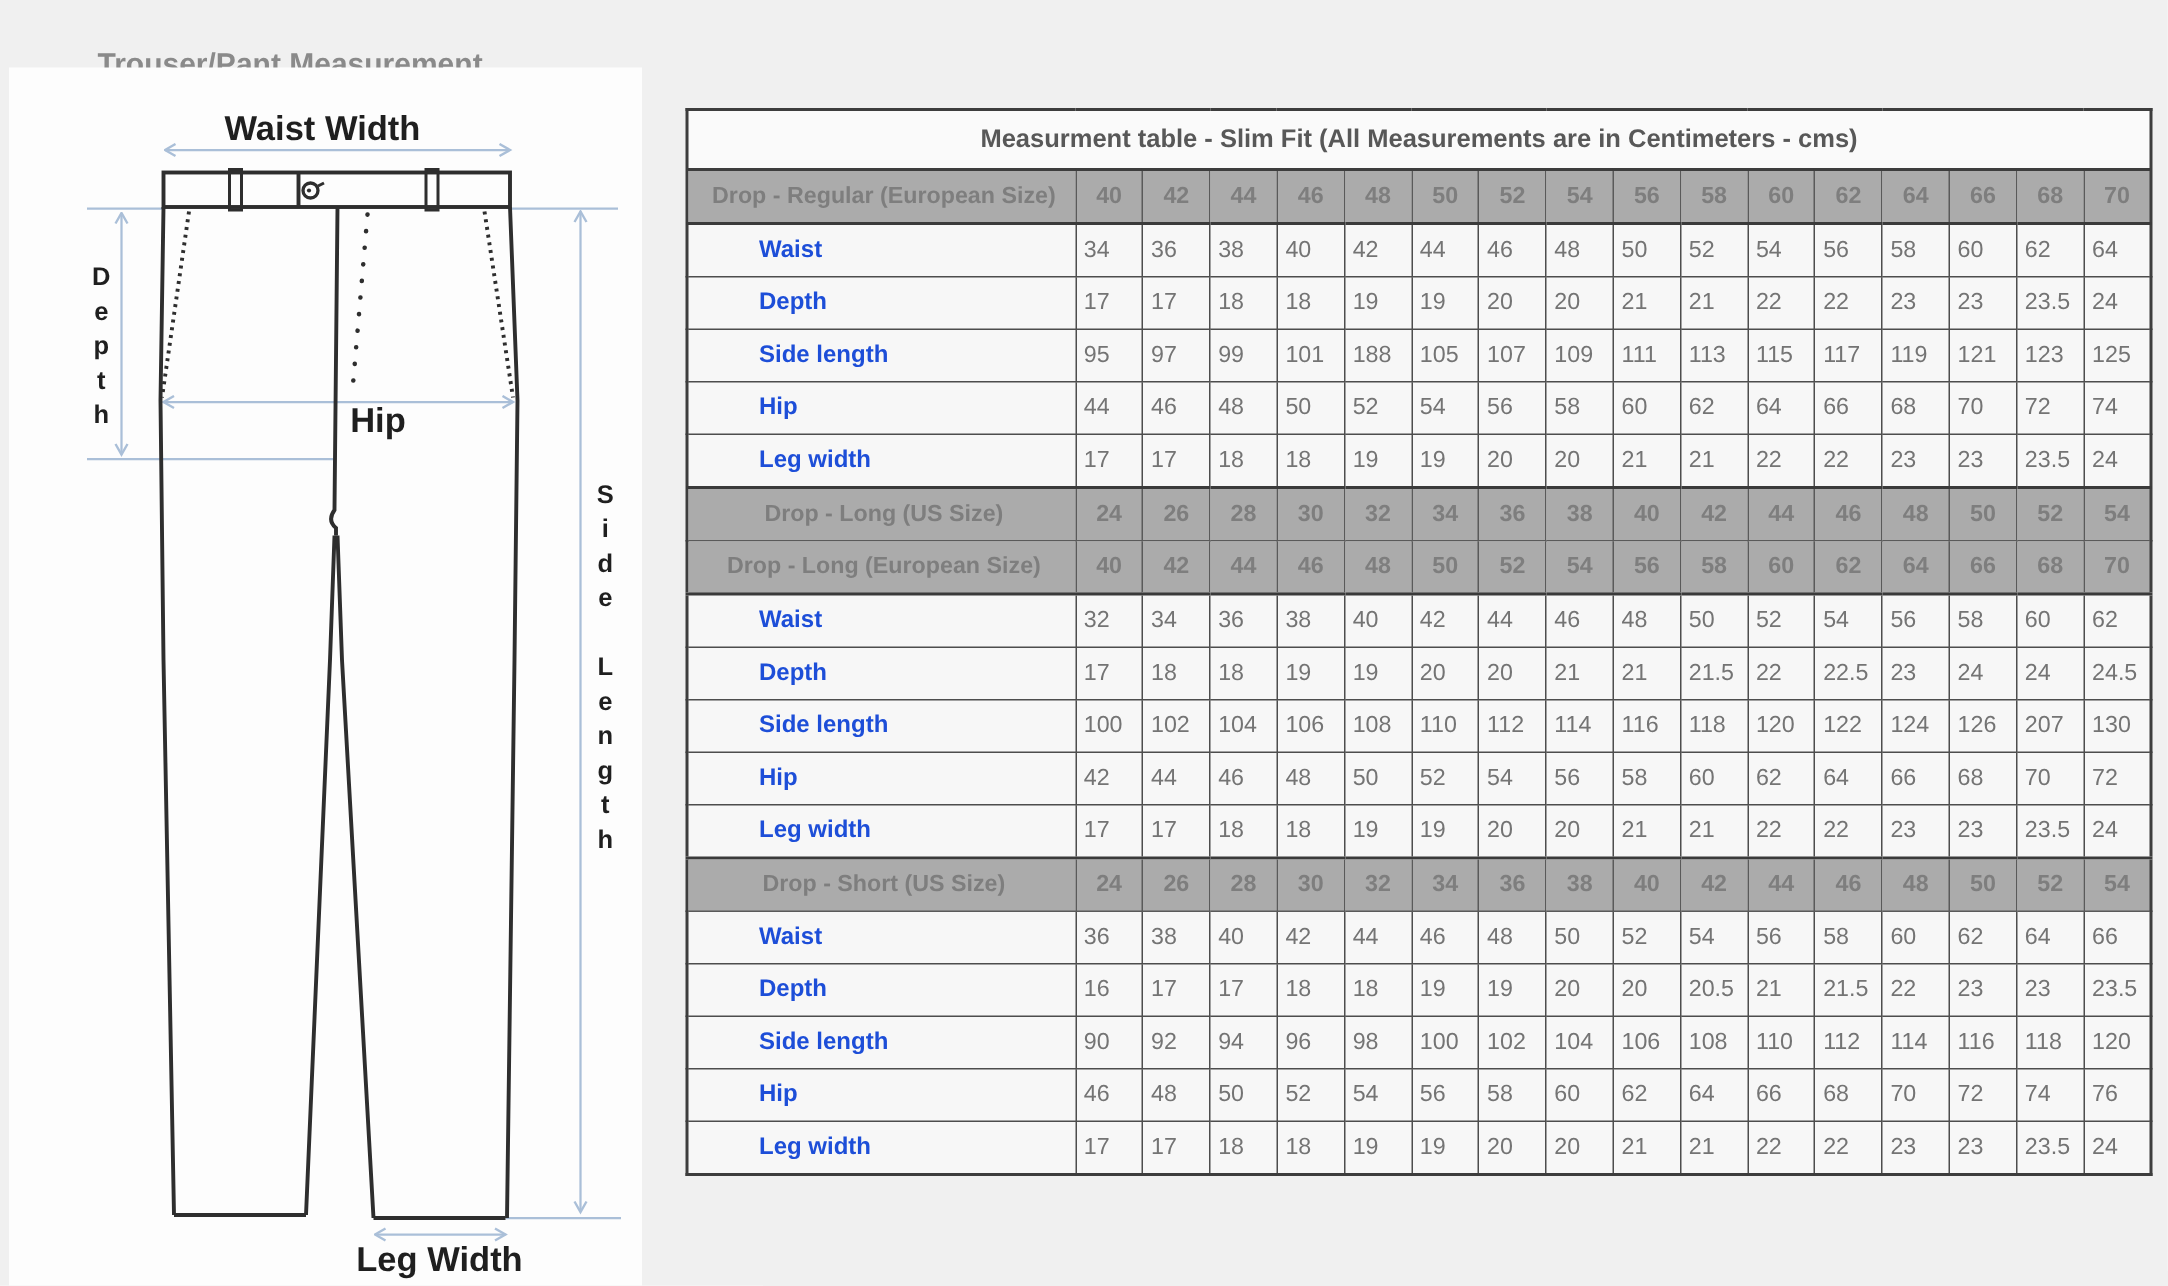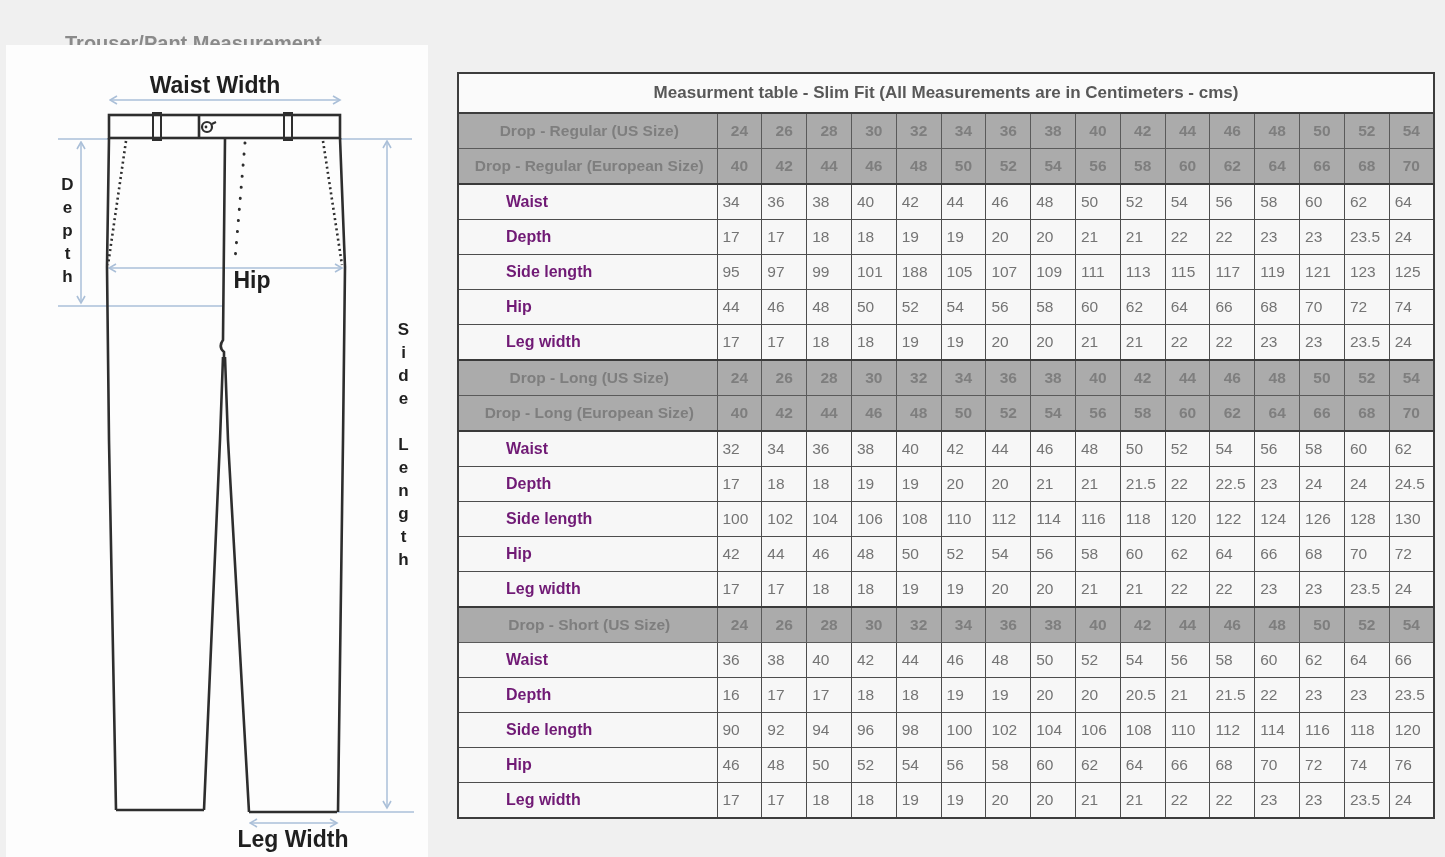--- a/index.html
+++ b/index.html
@@ -52,21 +52,21 @@
     background:#ababab;color:#7e7e7e;font-weight:bold;
     text-align:center;font-size:15.5px;border-color:#5a5a5a;
   }
   tr.hdr-top td{border-top:2px solid #3a3a3a;}
   tr.hdr-bot td{border-bottom:2px solid #3a3a3a;}
   tr.data td{
     color:#747474;font-size:15.5px;text-align:left;padding-left:5px;
   }
   tr.data td.lbl,tr.hdr td.lbl{padding-left:3px;}
   tr.data td.lbl{
-    font-weight:bold;color:#701a75;font-size:16px;text-align:left;padding-left:47px;
+    font-weight:bold;color:#1d4ed8;font-size:16px;text-align:left;padding-left:47px;
   }
 </style>
 </head>
 <body>
 
 <div class="page-title">Trouser/Pant Measurement</div>
 
 <div class="diagram-box">
   <svg width="422" height="812" viewBox="0 0 422 812">
     <defs>
@@ -136,39 +136,20 @@
 
 <table class="size-table">
   <colgroup>
     <col style="width:259px">
     <col span="16">
   </colgroup>
   <tbody>
     <tr class="title-row">
       <td colspan="17">Measurment table - Slim Fit (All Measurements are in Centimeters - cms)</td>
     </tr>
-  <tr class="hdr hdr-top">
-        <td class="lbl">Drop - Regular (US Size)</td>
-        <td>24</td>
-        <td>26</td>
-        <td>28</td>
-        <td>30</td>
-        <td>32</td>
-        <td>34</td>
-        <td>36</td>
-        <td>38</td>
-        <td>40</td>
-        <td>42</td>
-        <td>44</td>
-        <td>46</td>
-        <td>48</td>
-        <td>50</td>
-        <td>52</td>
-        <td>54</td>
-      </tr>
       <tr class="hdr hdr-bot">
         <td class="lbl">Drop - Regular (European Size)</td>
         <td>40</td>
         <td>42</td>
         <td>44</td>
         <td>46</td>
         <td>48</td>
         <td>50</td>
         <td>52</td>
         <td>54</td>
@@ -361,21 +342,21 @@
         <td>108</td>
         <td>110</td>
         <td>112</td>
         <td>114</td>
         <td>116</td>
         <td>118</td>
         <td>120</td>
         <td>122</td>
         <td>124</td>
         <td>126</td>
-        <td>128</td>
+        <td>207</td>
         <td>130</td>
       </tr>
       <tr class="data">
         <td class="lbl">Hip</td>
         <td>42</td>
         <td>44</td>
         <td>46</td>
         <td>48</td>
         <td>50</td>
         <td>52</td>

